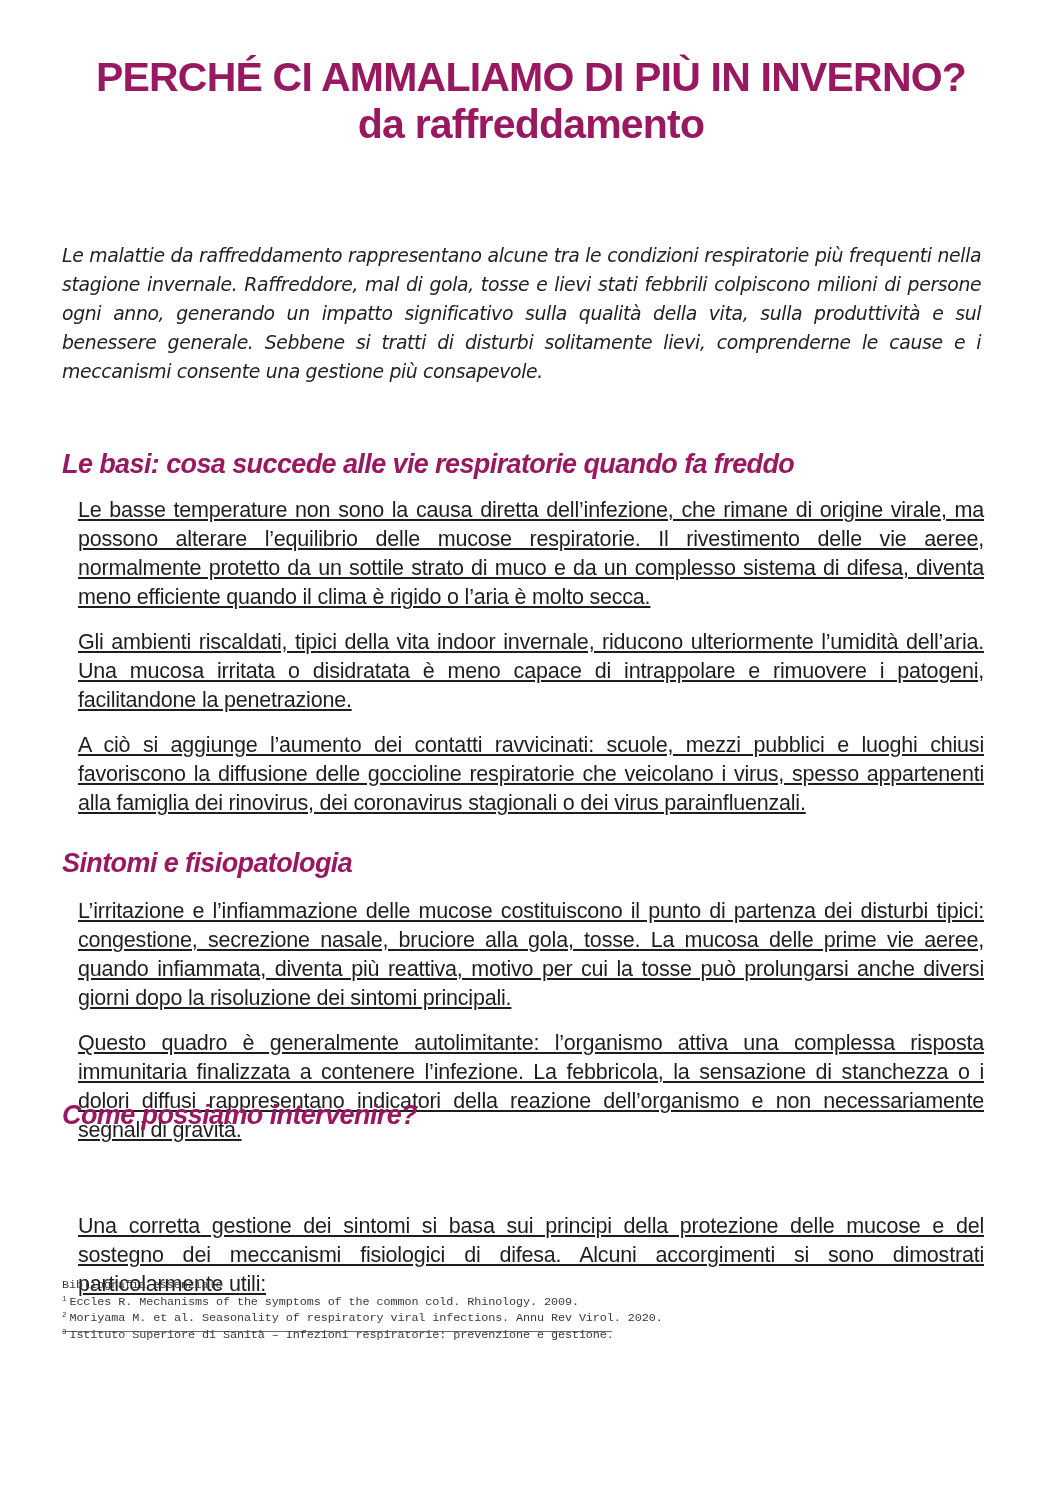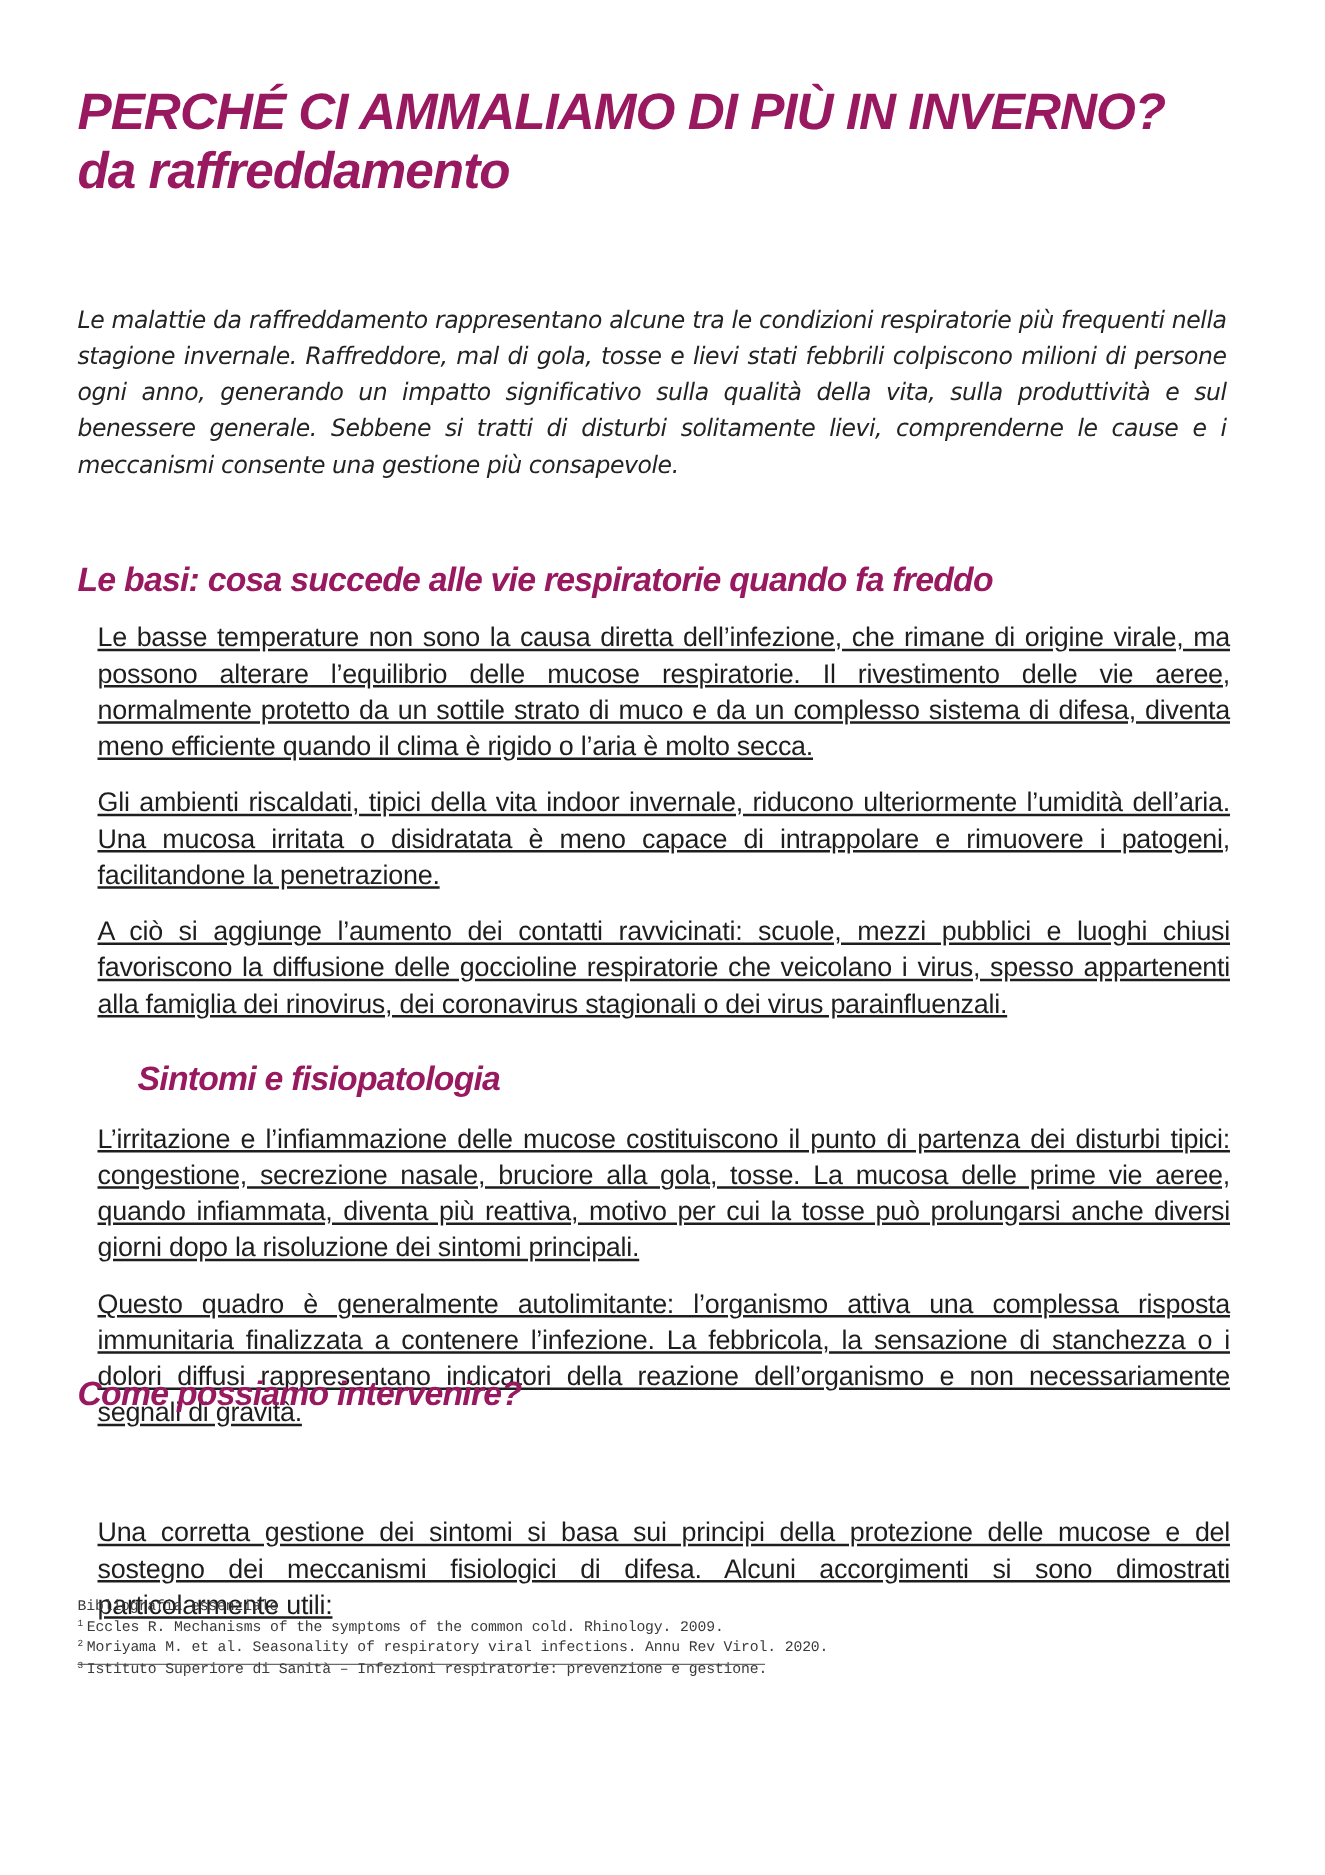--- a/index.html
+++ b/index.html
@@ -17,27 +17,26 @@
     }
     .page {
       position: absolute;
       left: 62px;
       top: 0;
       width: 938px;
     }
     .title-block {
       position: absolute;
       left: 0;
-      top: 66px;
+      top: 54px;
       width: 938px;
-      text-align: left;
+      text-align: center;
       color: #98195f;
       font-family: "Liberation Sans", sans-serif;
       font-weight: bold;
-      font-style: italic;
       font-size: 41px;
       line-height: 47px;
       letter-spacing: -0.8px;
     }
     .title-block div {
       display: block;
     }
     .intro {
       position: absolute;
       left: 0;
@@ -80,21 +79,21 @@
       color: #1e1e1e;
       letter-spacing: -0.2px;
     }
     .section-body p {
       margin: 16px;
       text-align: justify;
       text-decoration: underline;
     }
     .h1 { top: 448px; }
     .b1 { top: 480px; }
-    .h2 { top: 847px; margin-left: 48px; }
+    .h2 { top: 847px; }
     .b2 { top: 881px; }
     .h3 { top: 1099px; }
     .b3 { top: 1196px; }
 
     .footnote-rule {
       position: absolute;
       left: 0;
       top: 1331px;
       width: 550px;
       height: 0;

